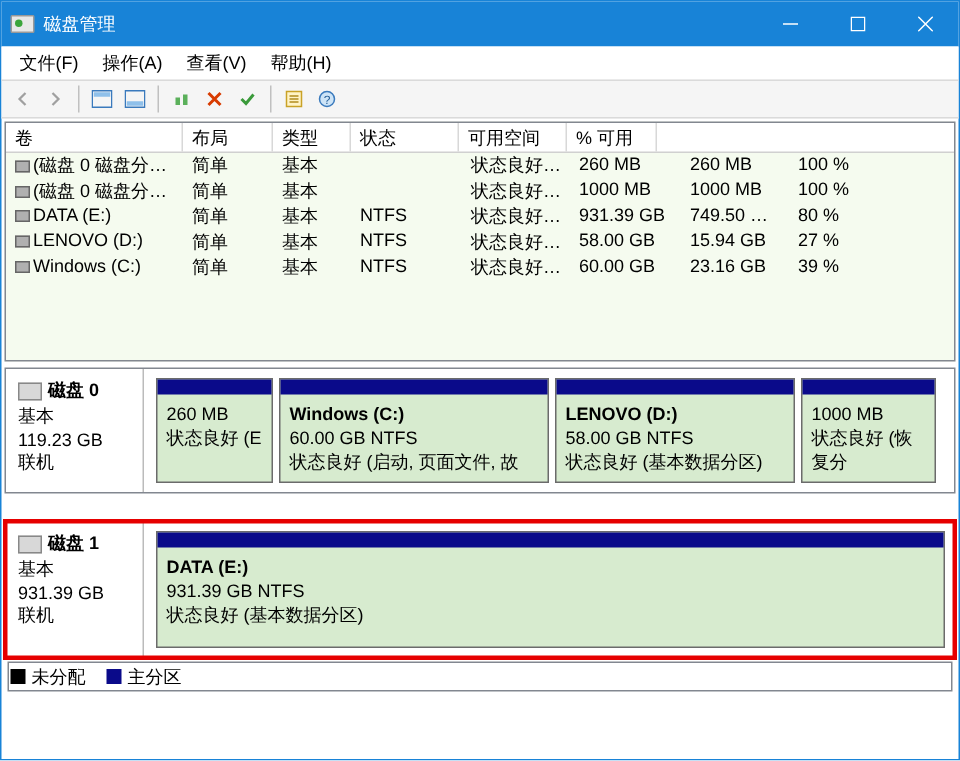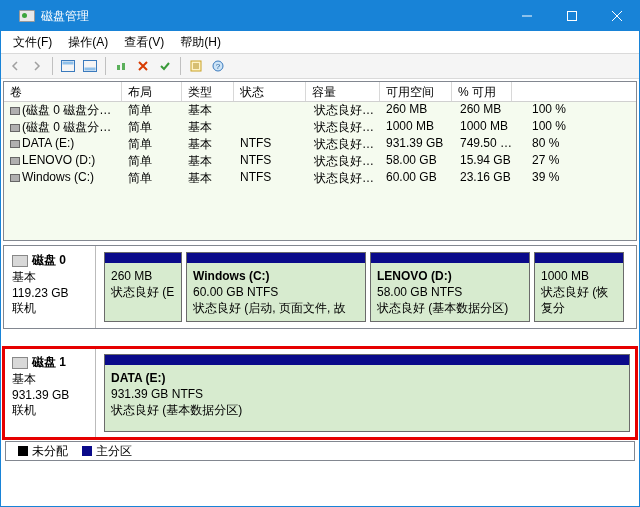--- a/index.html
+++ b/index.html
@@ -1,20 +1,20 @@
 <!DOCTYPE html>
 <html><head>
 <meta charset="utf-8">
 <style>
   * { box-sizing: border-box; margin: 0; padding: 0; font-family: "Microsoft YaHei", "Segoe UI", Tahoma, sans-serif; }
   body { background: #fff; overflow: hidden; }
   .window { width: 640px; height: 507px; border: 1px solid #1883d7; display: flex; flex-direction: column; background: #fff; }
 
   
-  .titlebar { height: 30px; background: #1883d7; color: #fff; display: flex; align-items: center; padding-left: 18px; font-size: 12px; }
+  .titlebar { height: 30px; background: #1883d7; color: #fff; display: flex; align-items: center; padding-left: 6px; font-size: 12px; }
   .titlebar .icon { width: 16px; height: 12px; background: #e8e8e8; border: 1px solid #999; border-radius: 1px; margin-right: 6px; position: relative; }
   .titlebar .icon::after { content:""; position:absolute; left:2px; top:2px; width:5px; height:5px; background:#3ba53b; border-radius:50%; }
   .title-text { flex: 1; }
   .win-controls { display: flex; height: 100%; }
   .win-btn { width: 45px; display: flex; align-items: center; justify-content: center; cursor: pointer; }
   .win-btn svg { width: 10px; height: 10px; stroke: #fff; stroke-width: 1; fill: none; }
 
   
   .menubar { height: 22px; background: #fff; display: flex; align-items: center; font-size: 12px; padding: 0 4px; }
   .menubar span { padding: 2px 8px; cursor: default; }
@@ -43,21 +43,21 @@
   .disk-label b { font-weight: bold; }
   .disk-parts { flex: 1; display: flex; padding: 6px 6px 6px 8px; gap: 4px; overflow: hidden; }
   .part { border: 1px solid #6b6b6b; background: #d7ebcf; font-size: 12px; padding: 3px 6px; display: flex; flex-direction: column; justify-content: flex-start; min-width: 60px; position: relative; }
   .part .stripe { position:absolute; left:0; right:0; top:0; height:10px; background:#0a0a8a; }
   .part .inner { margin-top: 12px; line-height: 1.35; }
   .part b { font-weight: bold; }
   .disk0 .part { height: 70px; }
   .disk1 .part { height: 78px; width: 100%; }
 
   
-  .legend { border: 1px solid #828790; margin: 2px; height: 20px; display: flex; align-items: center; font-size: 12px; padding: 0 12px; gap: 14px; background:#fff;}
+  .legend { border: 1px solid #828790; margin: 2px; height: 20px; display: flex; align-items: center; font-size: 12px; padding: 0 1px; gap: 14px; background:#fff;}
   .swatch { display:inline-block; width:10px; height:10px; margin-right:4px; vertical-align:middle; }
   .sw-unalloc { background:#000; }
   .sw-primary { background:#0a0a8a; }
 </style>
 </head>
 <body>
 
 <div class="window">
 
   <div class="titlebar">
@@ -146,21 +146,20 @@
         </svg>
       </div>
   </div>
 
   <div class="list-wrap">
     <div class="list-head">
       <div class="cell c0">卷</div>
       <div class="cell c1">布局</div>
       <div class="cell c2">类型</div>
       <div class="cell c4">状态</div>
-      <div class="cell c5">容量</div>
       <div class="cell c6">可用空间</div>
       <div class="cell c7">% 可用</div>
     </div>
     <div class="list-body" id="vol-body">
         <div class="list-row">
           <div class="cell c0"><span class="vol-icon"></span>(磁盘 0 磁盘分区 1)</div>
           <div class="cell c1">简单</div>
           <div class="cell c2">基本</div>
           <div class="cell c3"></div>
           <div class="cell c4">状态良好 (…</div>

